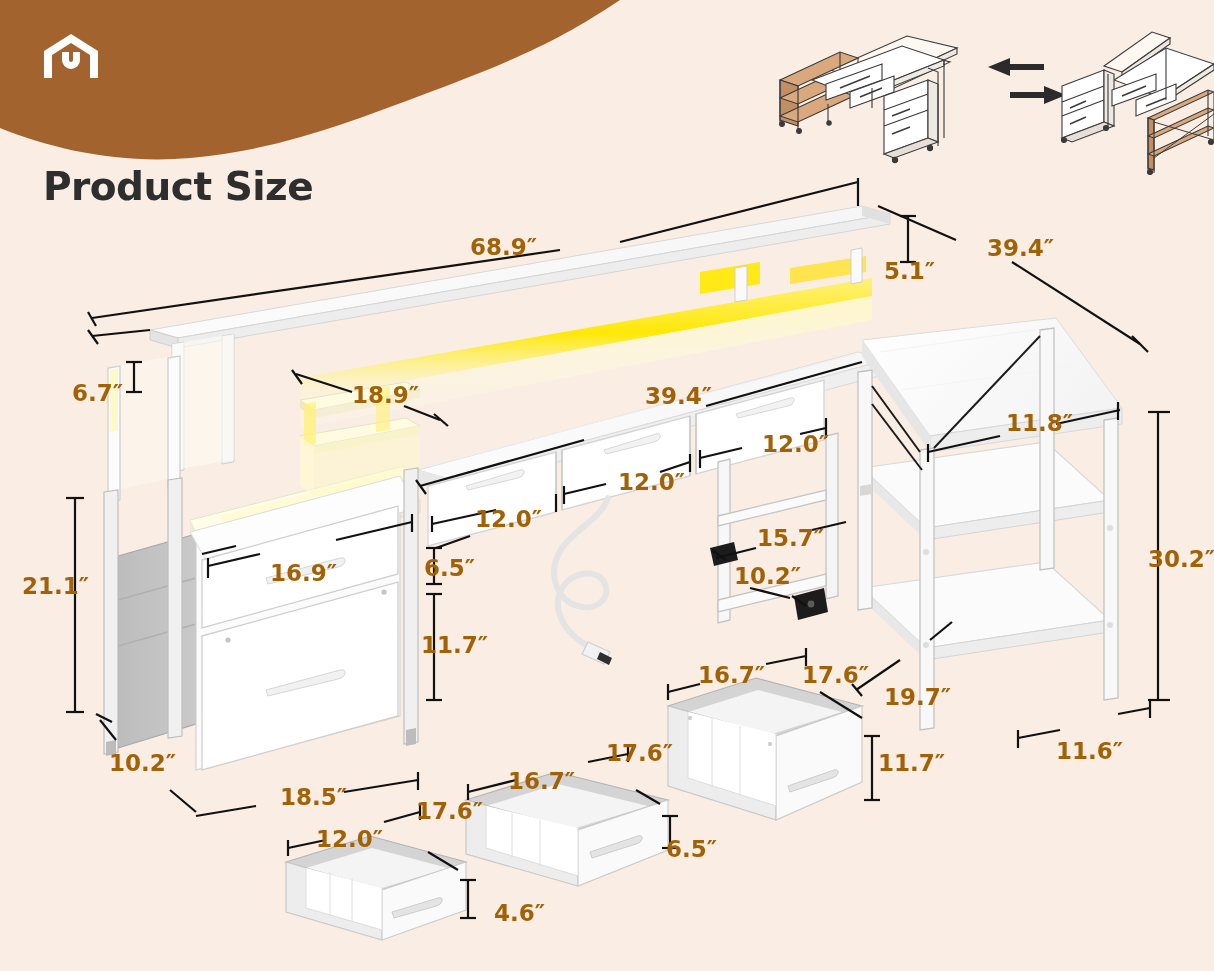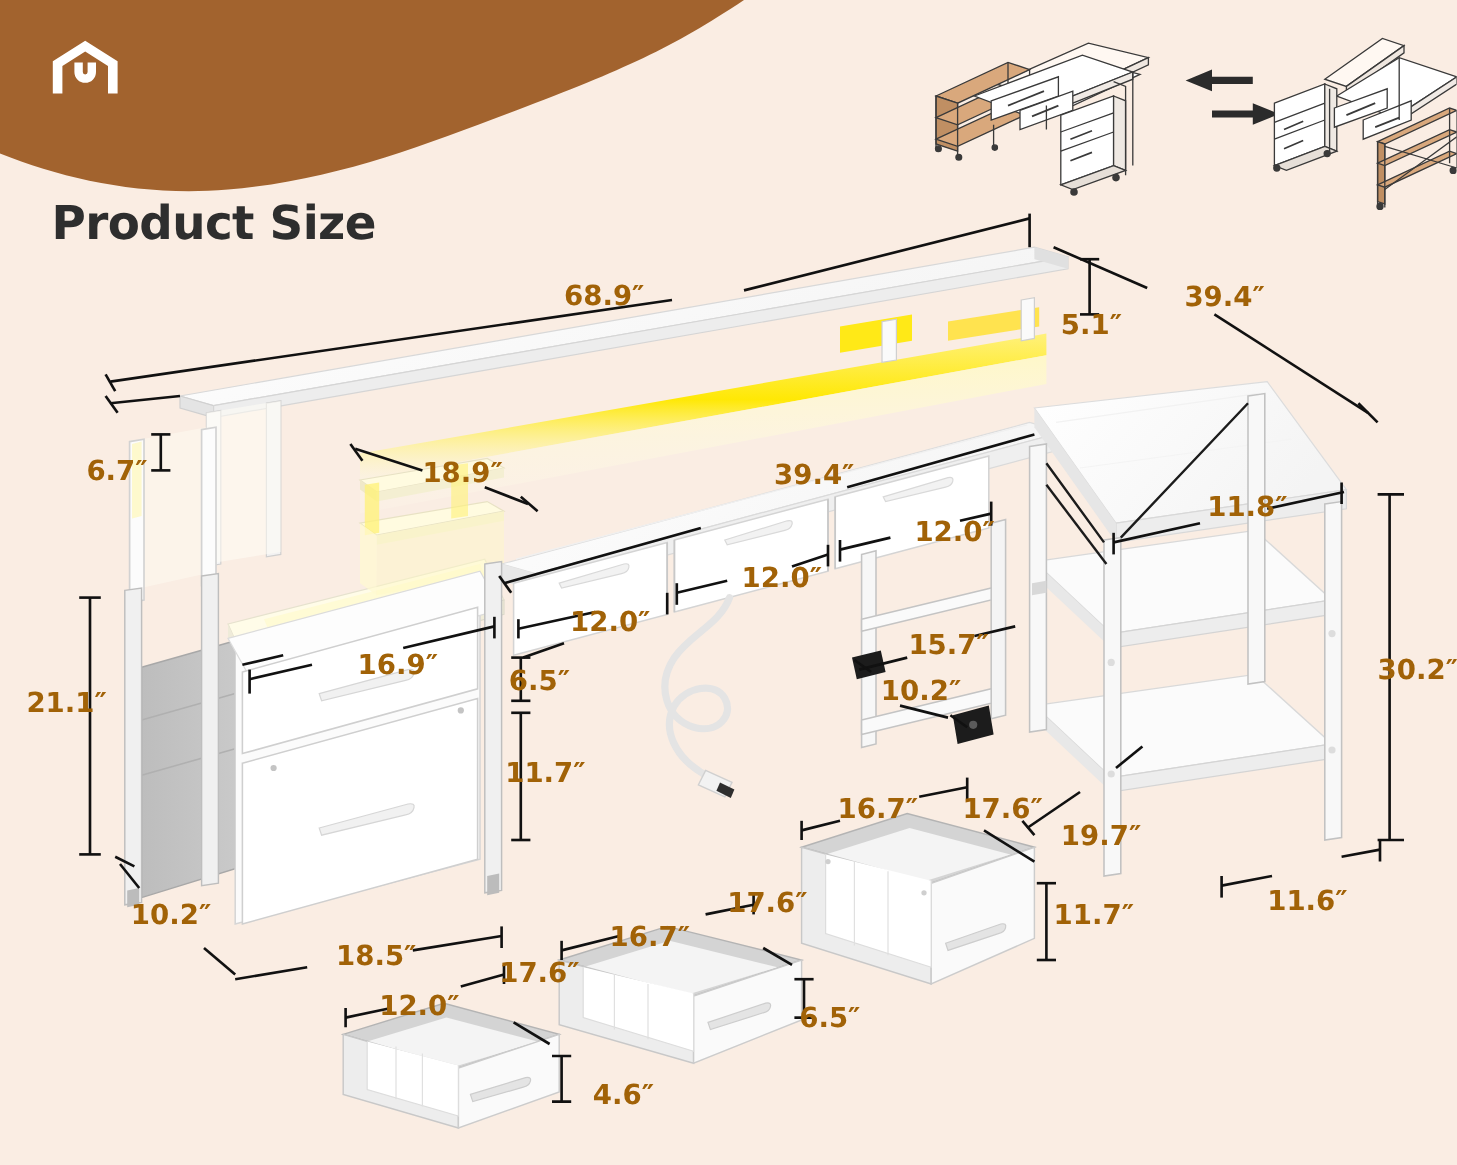--- a/index.html
+++ b/index.html
@@ -459,21 +459,21 @@
     </g>
   </svg>
 
   <div class="dim" style="left:470px;top:236px;">68.9″</div>
   <div class="dim" style="left:884px;top:224px;margin-top:36px;">5.1″</div>
   <div class="dim" style="left:987px;top:237px;">39.4″</div>
   <div class="dim" style="left:72px;top:356px;margin-top:26px;">6.7″</div>
   <div class="dim" style="left:352px;top:384px;">18.9″</div>
   <div class="dim" style="left:645px;top:385px;">39.4″</div>
   <div class="dim" style="left:1006px;top:412px;">11.8″</div>
-  <div class="dim" style="left:270px;top:544px;margin-left:28px;">16.9″</div>
+  <div class="dim" style="left:270px;top:562px;">16.9″</div>
   <div class="dim" style="left:475px;top:508px;">12.0″</div>
   <div class="dim" style="left:618px;top:471px;">12.0″</div>
   <div class="dim" style="left:762px;top:433px;">12.0″</div>
   <div class="dim" style="left:22px;top:575px;">21.1″</div>
   <div class="dim" style="left:424px;top:557px;">6.5″</div>
   <div class="dim" style="left:421px;top:634px;">11.7″</div>
   <div class="dim" style="left:109px;top:752px;">10.2″</div>
   <div class="dim" style="left:280px;top:786px;">18.5″</div>
   <div class="dim" style="left:757px;top:527px;">15.7″</div>
   <div class="dim" style="left:734px;top:565px;">10.2″</div>

